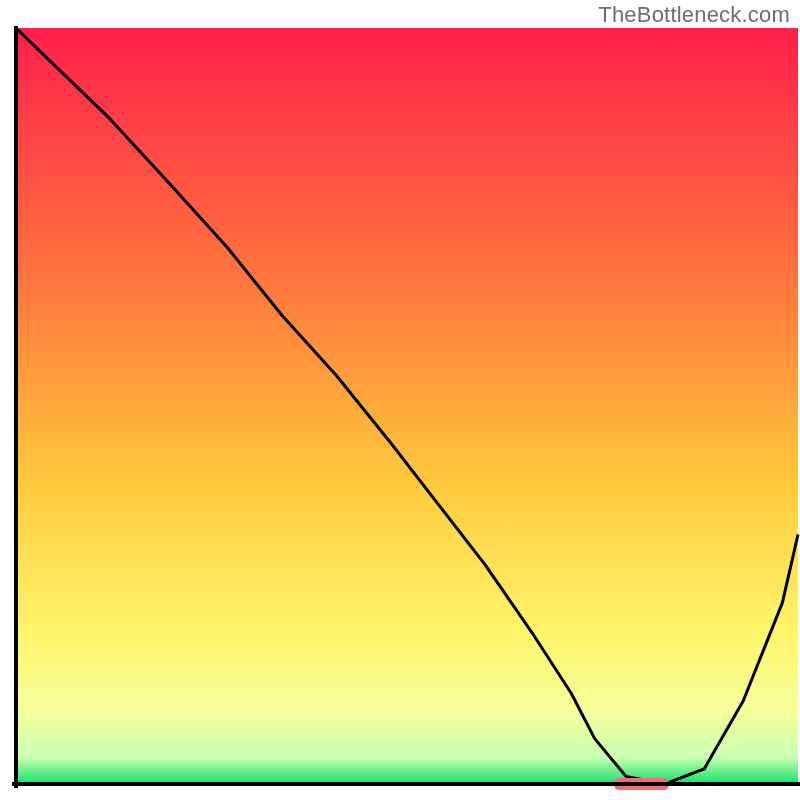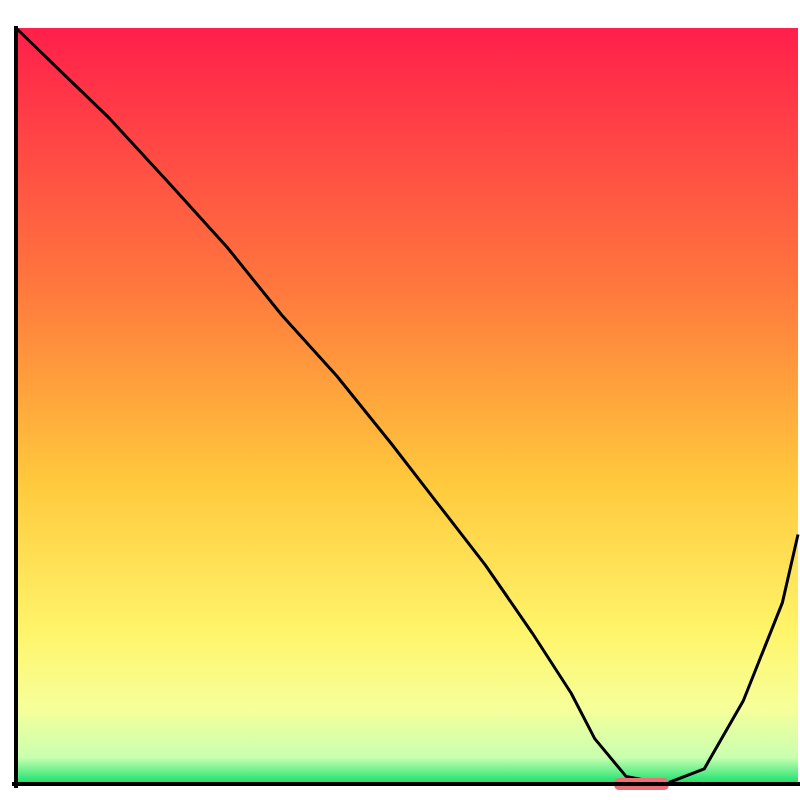--- a/index.html
+++ b/index.html
@@ -48,20 +48,21 @@
     stroke: #000000;
     stroke-width: 4;
     stroke-linecap: square;
   }
 </style>
 </head>
 <body>
 
 <div class="chart-container">
 
+  <div class="watermark">TheBottleneck.com</div>
 
   <svg class="plot" viewBox="0 0 800 800" preserveAspectRatio="none">
     <defs>
       <linearGradient id="bg-grad" x1="0" y1="0" x2="0" y2="1">
 
       <stop offset="0%" stop-color="#ff1f4b"></stop>
           <stop offset="35%" stop-color="#ff7a3d"></stop>
           <stop offset="60%" stop-color="#ffc93c"></stop>
           <stop offset="80%" stop-color="#fff56b"></stop>
           <stop offset="90%" stop-color="#f6ff9a"></stop>

